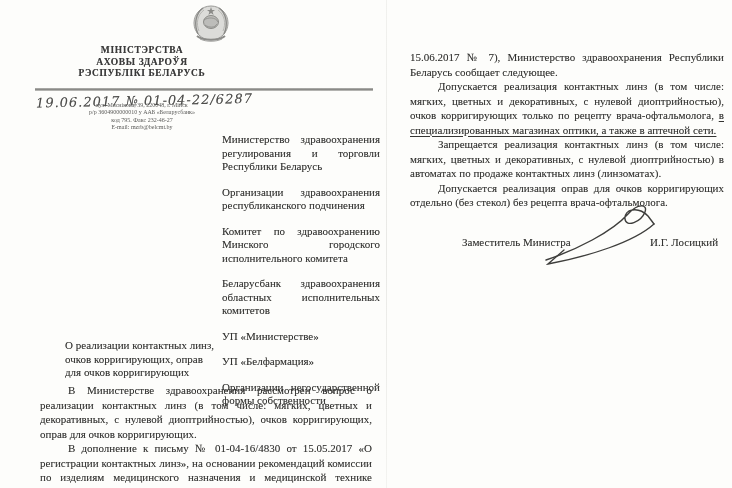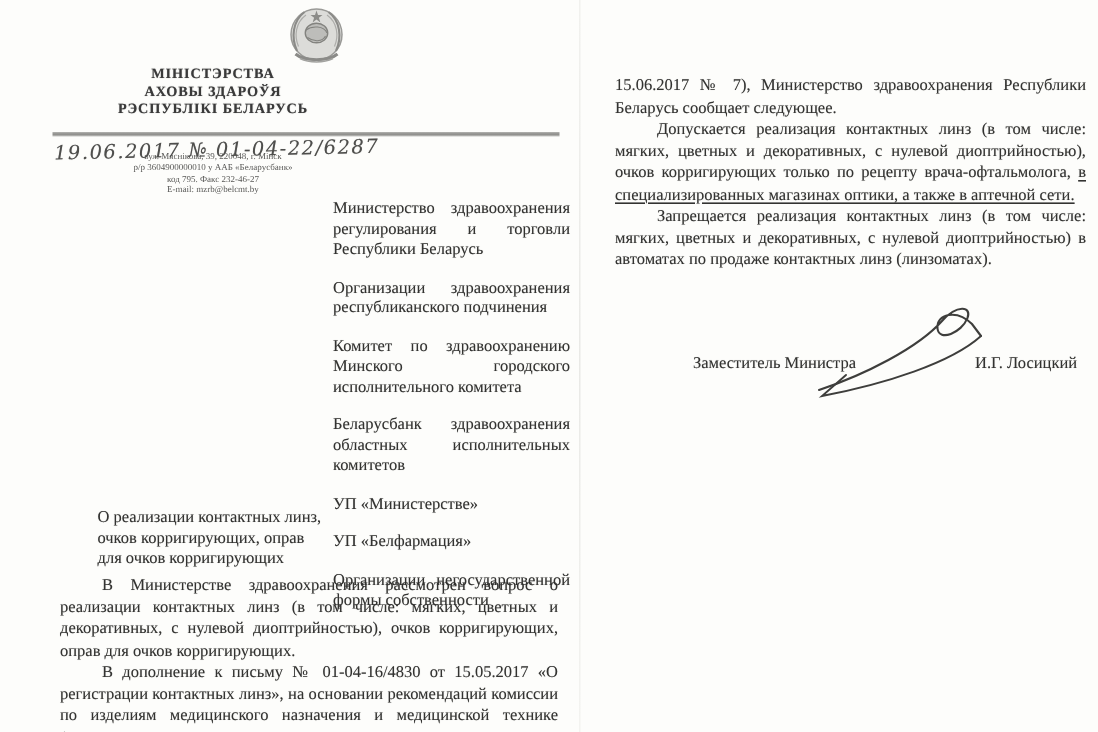--- a/index.html
+++ b/index.html
@@ -139,20 +139,21 @@
       <p class="para indent">В дополнение к письму № 01-04-16/4830 от 15.05.2017 «О регистрации контактных линз», на основании рекомендаций комиссии по изделиям медицинского назначения и медицинской технике (протокол от</p>
     </div>
   </div>
 
   <div class="page page2">
 
     <div class="body-block body2">
       <p class="para">15.06.2017 № 7), Министерство здравоохранения Республики Беларусь сообщает следующее.</p>
       <p class="para indent"><span>Допускается реализация контактных линз (в том числе: мягких, цветных и декоративных, с нулевой диоптрийностью), очков корригирующих только по рецепту врача-офтальмолога, </span><span class="underline">в специализированных магазинах оптики, а также в аптечной сети.</span></p>
       <p class="para indent">Запрещается реализация контактных линз (в том числе: мягких, цветных и декоративных, с нулевой диоптрийностью) в автоматах по продаже контактных линз (линзоматах).</p>
+      <p class="para indent">Допускается реализация оправ для очков корригирующих отдельно (без стекол) без рецепта врача-офтальмолога.</p>
     </div>
 
     <div class="sig-row">
       <span class="sig-pos">Заместитель Министра</span>
       <svg class="sig-mark" width="122" height="72" viewBox="0 0 122 72">
         <path d="M4,62 C34,52 70,34 86,16 C96,5 106,6 103,14 C99,24 84,30 83,21 C82,11 96,8 106,18 L112,26" fill="none" stroke="#3e3e3c" stroke-width="1.4" stroke-linecap="round"></path>
         <path d="M112,26 C92,44 48,58 6,66 L22,52" fill="none" stroke="#3e3e3c" stroke-width="1.3" stroke-linecap="round"></path>
       </svg>
       <span class="sig-name">И.Г. Лосицкий</span>
     </div>

